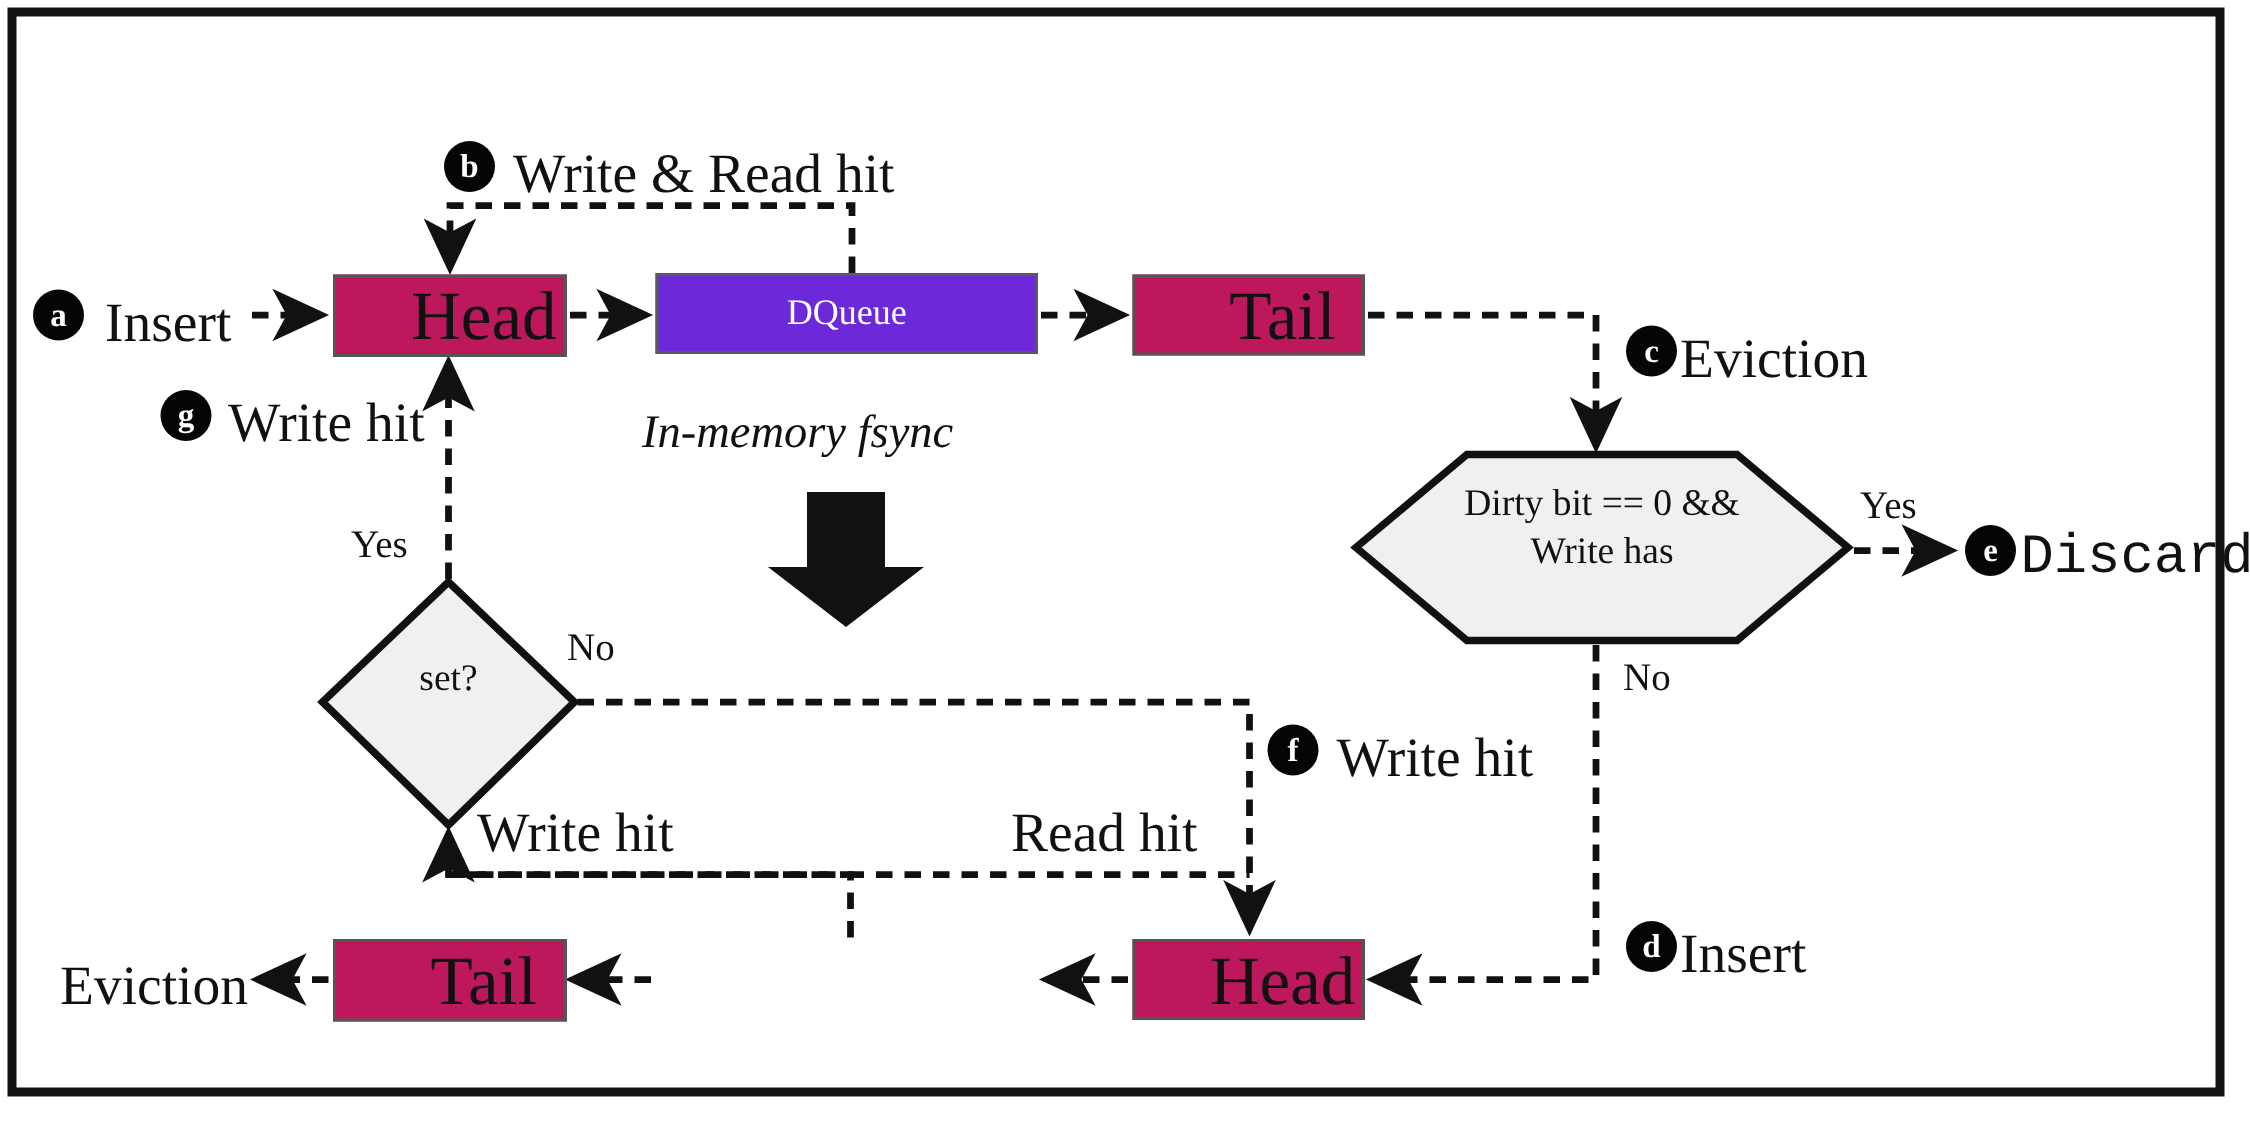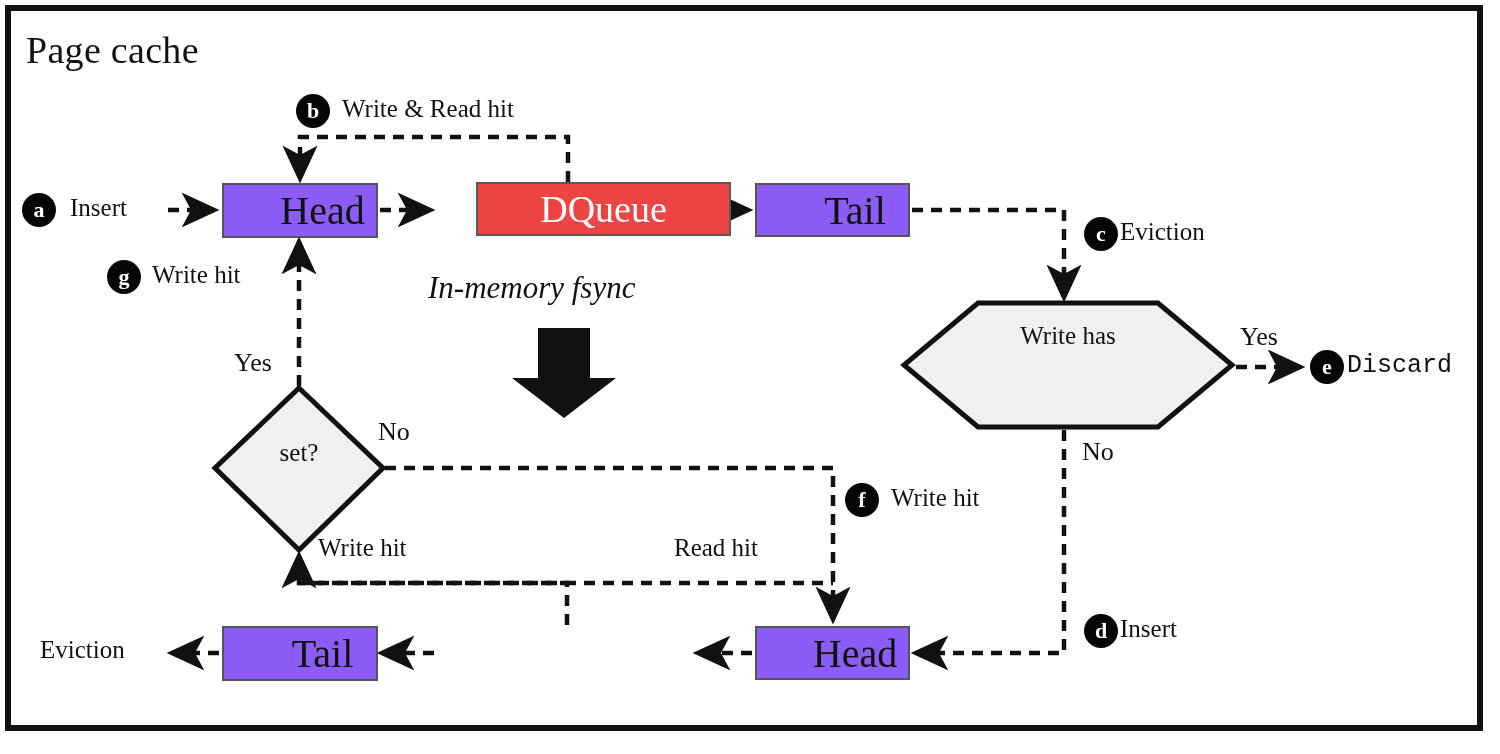--- a/index.html
+++ b/index.html
@@ -3,26 +3,26 @@
 <meta charset="utf-8">
 <style>
   html,body{margin:0;padding:0;background:#fff;}
   body{font-family:"Liberation Serif", serif;}
   #stage{position:relative;width:1500px;height:754px;background:#ffffff;overflow:hidden;}
   #frame{position:absolute;left:5px;top:5px;width:1478px;height:726px;border:6px solid #111;background:#fff;box-sizing:border-box;}
   .svg-layer{position:absolute;left:0;top:0;width:1500px;height:754px;pointer-events:none;}
   .lbl{position:absolute;white-space:nowrap;color:#111;font-family:"Liberation Serif", serif;}
   .title{font-size:38px;letter-spacing:.3px;}
   .node{position:absolute;box-sizing:border-box;display:flex;align-items:center;justify-content:center;}
-  .boxwhite{background:#8b5cf6;border:2px solid #555;color:#111;font-size:40px;padding-left:45px;}
-  .boxgray{background:#ef4444;border:2px solid #5a5a5a;color:#fff;font-size:38px;margin-left:39px;}
+  .boxwhite{background:#be185d;border:2px solid #555;color:#111;font-size:46px;padding-left:45px;}
+  .boxgray{background:#6d28d9;border:2px solid #5a5a5a;color:#fff;font-size:24px;}
   .badge{position:absolute;width:34px;height:34px;border-radius:50%;background:#050505;color:#fff;
          display:flex;align-items:center;justify-content:center;font-size:22px;font-weight:bold;
          font-family:"Liberation Serif", serif;line-height:1;}
-  .etxt{font-size:25px;}
+  .etxt{font-size:37px;}
   .stxt{font-size:26px;}
   .hex-txt{position:absolute;text-align:center;font-size:25px;line-height:1.28;color:#111;}
   .dia-txt{position:absolute;text-align:center;font-size:25px;line-height:1.2;color:#111;}
   .italic{font-style:italic;font-size:31px;}
 </style>
 </head>
 <body>
 
 <div id="stage">
   <div id="frame"></div>
@@ -60,30 +60,30 @@
 
     <path d="M299,386 L299,242" stroke="#111" stroke-width="4.5" stroke-dasharray="11,8" fill="none" marker-end="url(#ah)"></path>
 
     <path d="M567,625 L567,583 L299,583 L299,556" stroke="#111" stroke-width="4.5" stroke-dasharray="11,8" fill="none" marker-end="url(#ah)"></path>
 
     <path d="M385,468 L833,468 L833,619" stroke="#111" stroke-width="4.5" stroke-dasharray="11,8" fill="none" marker-end="url(#ah)"></path>
 
     <path d="M299,583 L833,583" stroke="#111" stroke-width="4.5" stroke-dasharray="11,8" fill="none"></path>
   </svg>
 
-  <div class="lbl title" style="left:26px;top:28px;">Page cache</div>
 
   <div class="node boxwhite" style="left:222px;top:183px;width:156px;height:55px;">Head</div>
   <div class="node boxgray" style="left:437px;top:182px;width:255px;height:54px;">DQueue</div>
   <div class="node boxwhite" style="left:755px;top:183px;width:155px;height:54px;">Tail</div>
 
   <div class="node boxwhite" style="left:222px;top:626px;width:156px;height:55px;">Tail</div>
   <div class="node boxwhite" style="left:755px;top:626px;width:155px;height:54px;">Head</div>
 
   <div class="hex-txt" style="left:930px;top:320px;width:276px;">
+    <div>Dirty bit == 0 &amp;&amp;</div>
     <div>Write has</div>
   </div>
 
   <div class="dia-txt" style="left:219px;top:438px;width:160px;">
     <div>set?</div>
   </div>
 
   <div class="lbl italic" style="left:428px;top:270px;">In-memory fsync</div>
 
   <div class="badge" style="left:22px;top:193px;">a</div>

